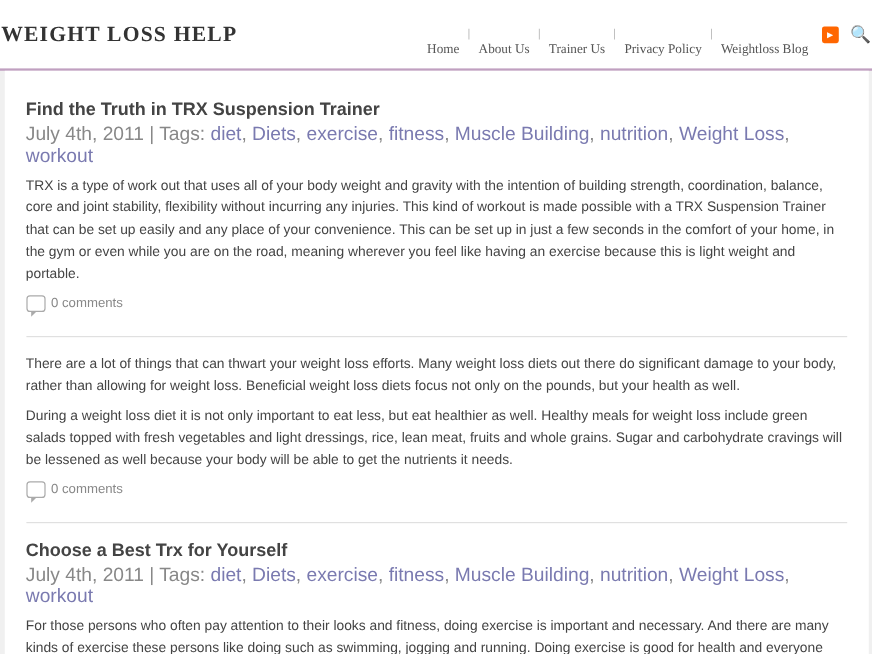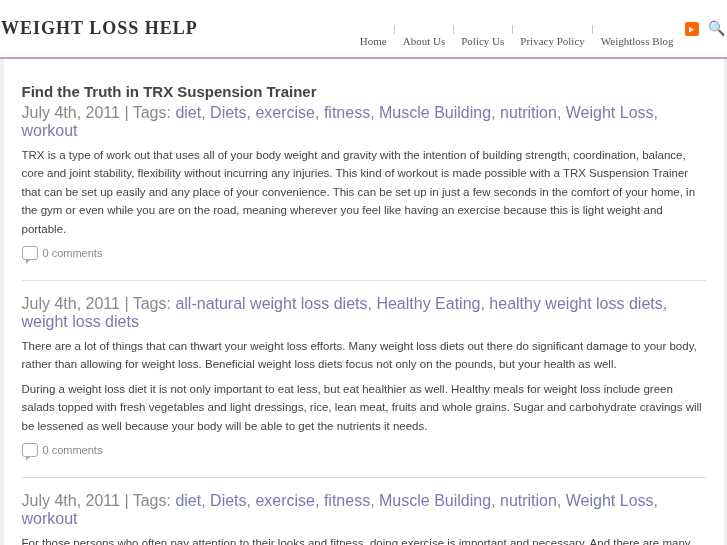--- a/index.html
+++ b/index.html
@@ -122,21 +122,21 @@
 </head>
 <body>
 
 <div id="header">
   <div id="site-title">WEIGHT LOSS HELP</div>
   <div id="nav">
     <a class="nav-link">Home</a>
     <span class="nav-separator">|</span>
     <a class="nav-link">About Us</a>
     <span class="nav-separator">|</span>
-    <a class="nav-link">Policy Us</a>
+    <a class="nav-link">Trainer Us</a>
     <span class="nav-separator">|</span>
     <a class="nav-link">Privacy Policy</a>
     <span class="nav-separator">|</span>
     <a class="nav-link">Weightloss Blog</a>
     <span id="rss-icon">▸</span>
     <span id="search-icon-btn">🔍</span>
   </div>
 </div>
 
 <div id="main">
@@ -145,31 +145,31 @@
       <div class="post-meta"><span>July 4th, 2011 | Tags: </span><a>diet</a><span>, </span><a>Diets</a><span>, </span><a>exercise</a><span>, </span><a>fitness</a><span>, </span><a>Muscle Building</a><span>, </span><a>nutrition</a><span>, </span><a>Weight Loss</a><span>, </span><a>workout</a></div>
       <div class="post-body">
         <p>TRX is a type of work out that uses all of your body weight and gravity with the intention of building strength, coordination, balance, core and joint stability, flexibility without incurring any injuries. This kind of workout is made possible with a TRX Suspension Trainer that can be set up easily and any place of your convenience. This can be set up in just a few seconds in the comfort of your home, in the gym or even while you are on the road, meaning wherever you feel like having an exercise because this is light weight and portable.</p>
       </div>
       <div class="comments-line">
         <span class="comment-bubble"></span>
         <span>0 comments</span>
       </div>
     </div>
     <div class="post">
-      <div class="post-meta"><span>July 4th, 2011 | Tags: </span><a>all-natural weight loss diets</a><span>, </span><a>Healthy Eating</a><span>, </span><a>healthy weight loss diets</a><span>, </span><a>weight loss diets</a></div>
       <div class="post-body">
         <p>There are a lot of things that can thwart your weight loss efforts. Many weight loss diets out there do significant damage to your body, rather than allowing for weight loss. Beneficial weight loss diets focus not only on the pounds, but your health as well.</p>
         <p style="margin-top: 6px;">During a weight loss diet it is not only important to eat less, but eat healthier as well. Healthy meals for weight loss include green salads topped with fresh vegetables and light dressings, rice, lean meat, fruits and whole grains. Sugar and carbohydrate cravings will be lessened as well because your body will be able to get the nutrients it needs.</p>
       </div>
       <div class="comments-line">
         <span class="comment-bubble"></span>
         <span>0 comments</span>
       </div>
     </div>
     <div class="post">
+      <div class="post-title">Choose a Best Trx for Yourself</div>
       <div class="post-meta"><span>July 4th, 2011 | Tags: </span><a>diet</a><span>, </span><a>Diets</a><span>, </span><a>exercise</a><span>, </span><a>fitness</a><span>, </span><a>Muscle Building</a><span>, </span><a>nutrition</a><span>, </span><a>Weight Loss</a><span>, </span><a>workout</a></div>
       <div class="post-body">
         <p>For those persons who often pay attention to their looks and fitness, doing exercise is important and necessary. And there are many kinds of exercise these persons like doing such as swimming, jogging and running. Doing exercise is good for health and everyone should do exercise. People can choose the exercise which is best suitable for them. In trx training set there are many different kinds of exercises so that people can choose the exercise they like from it.</p>
       </div>
       <div class="comments-line">
         <span class="comment-bubble"></span>
         <span>0 comments</span>
       </div>
     </div>
   </div>

